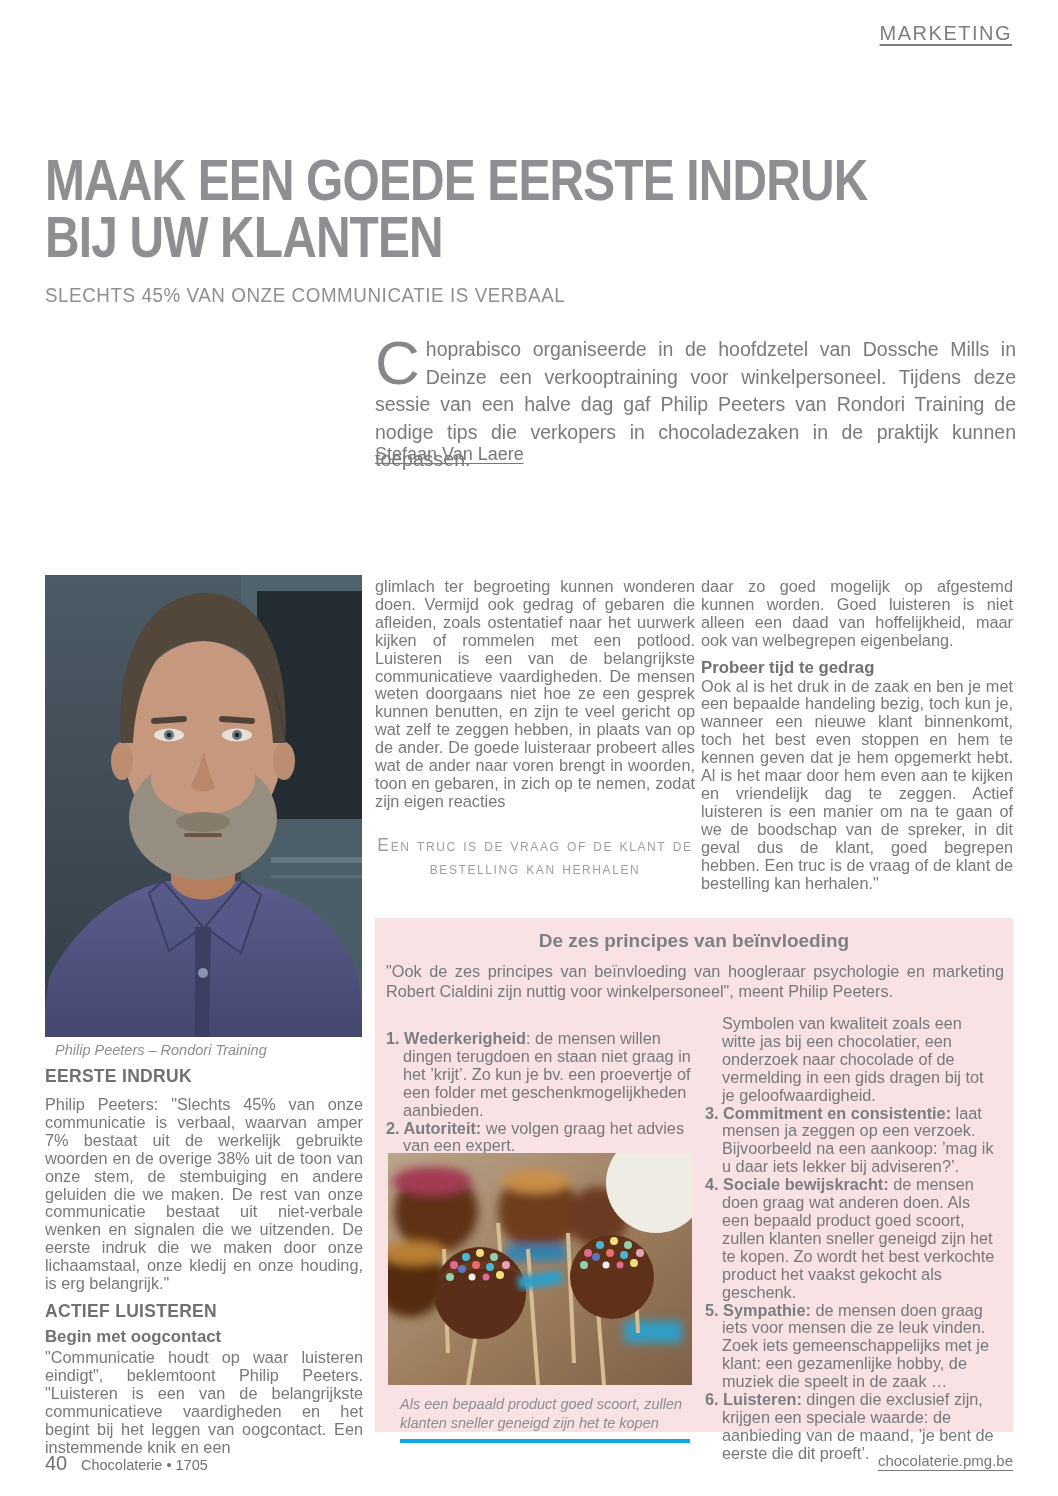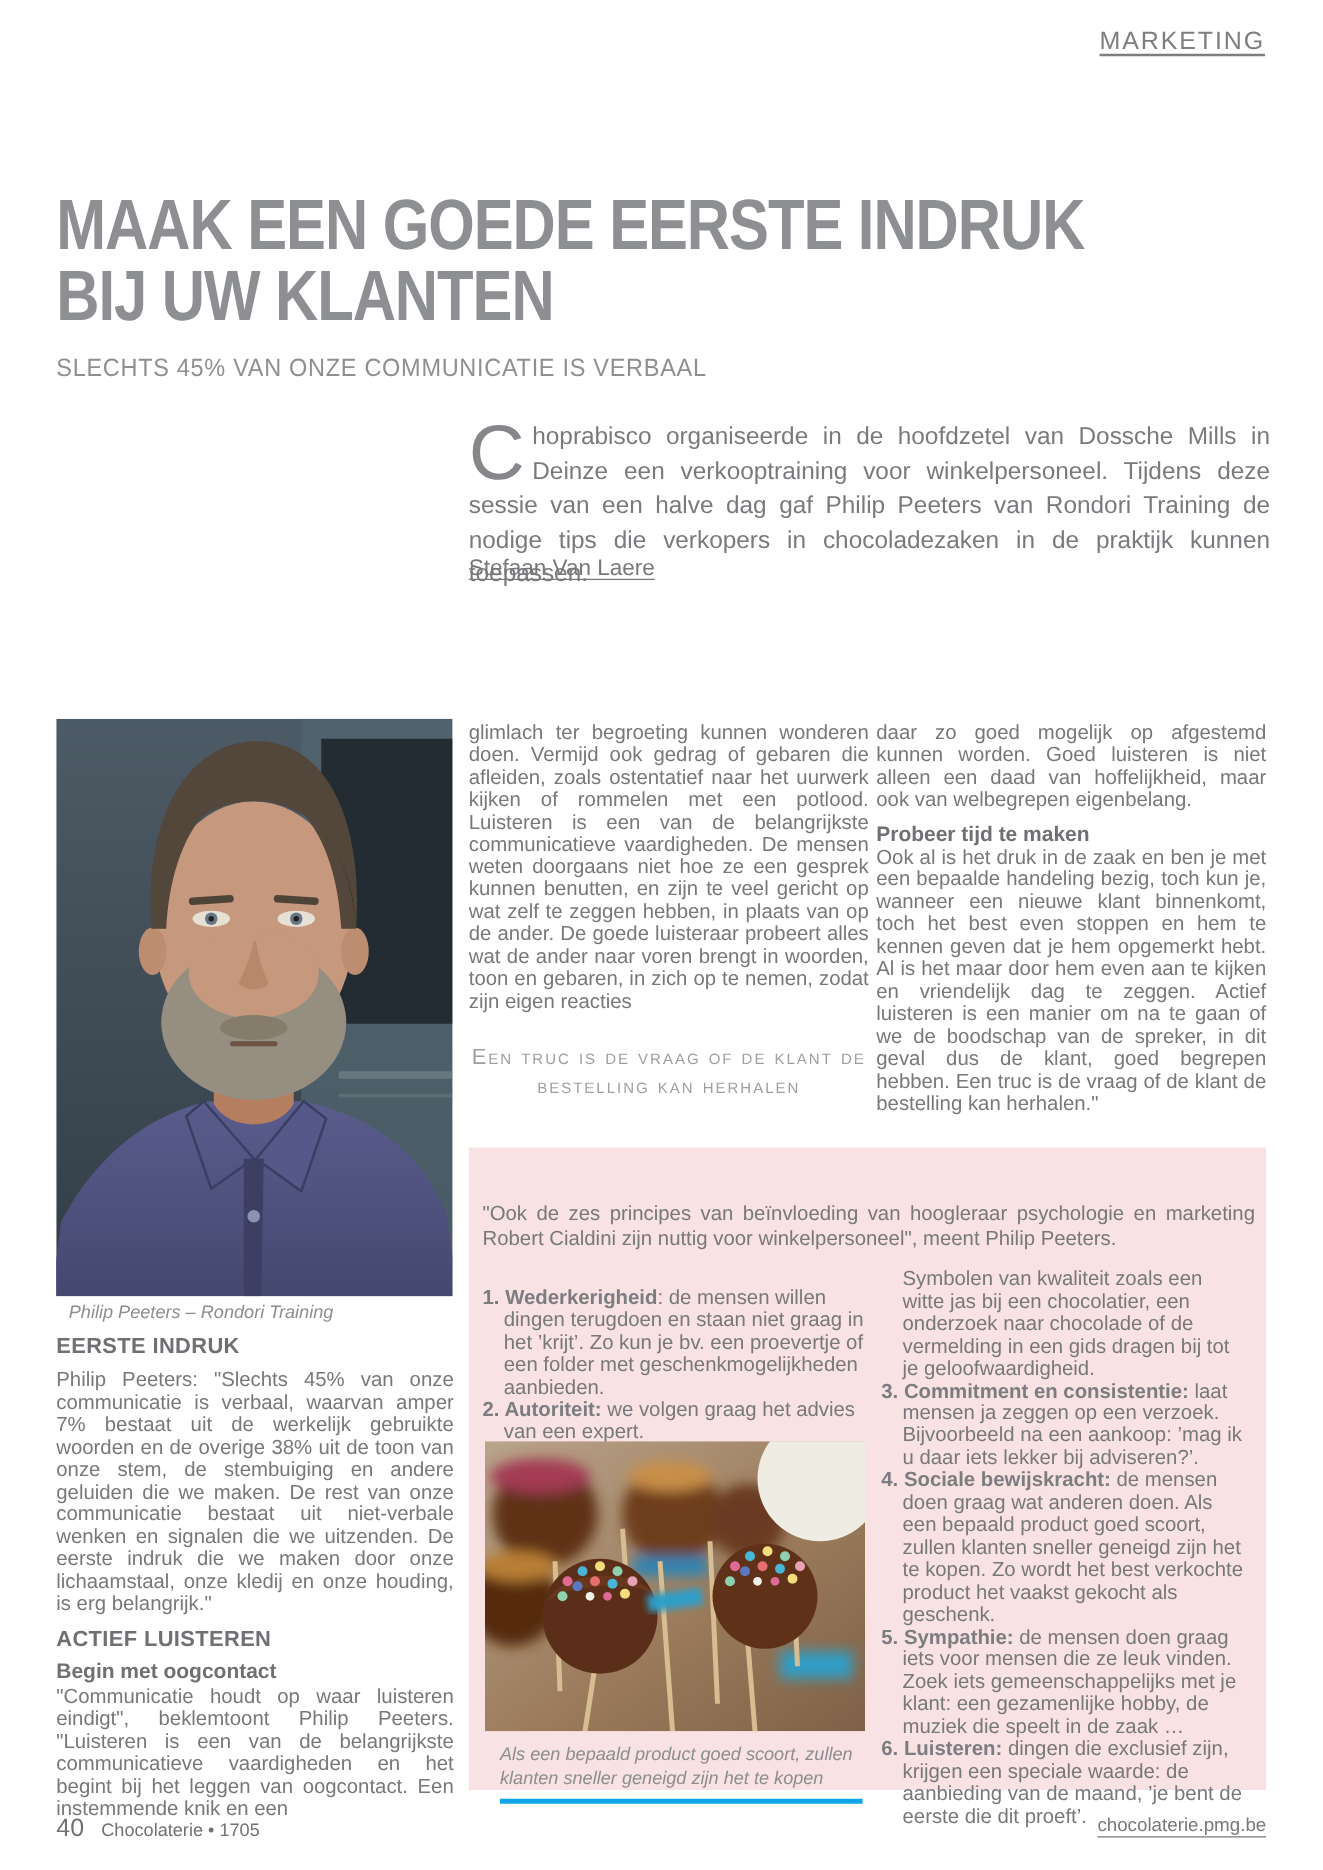--- a/index.html
+++ b/index.html
@@ -149,25 +149,26 @@
   <div class="abs h-caps h-actief">ACTIEF LUISTEREN</div>
   <div class="abs h-sub h-oog">Begin met oogcontact</div>
   <div class="abs body-text col-left-para2">"Communicatie houdt op waar luisteren eindigt", beklemtoont Philip Peeters. "Luisteren is een van de belangrijkste communicatieve vaardigheden en het begint bij het leggen van oogcontact. Een instemmende knik en een</div>
 
   <div class="abs body-text col-mid">glimlach ter begroeting kunnen wonderen doen. Vermijd ook gedrag of gebaren die afleiden, zoals ostentatief naar het uurwerk kijken of rommelen met een potlood. Luisteren is een van de belangrijkste communicatieve vaardigheden. De mensen weten doorgaans niet hoe ze een gesprek kunnen benutten, en zijn te veel gericht op wat zelf te zeggen hebben, in plaats van op de ander. De goede luisteraar probeert alles wat de ander naar voren brengt in woorden, toon en gebaren, in zich op te nemen, zodat zijn eigen reacties</div>
 
   <div class="abs pullquote">Een truc is de vraag of de klant de bestelling kan herhalen</div>
 
   <div class="abs body-text col-right">
     <div>daar zo goed mogelijk op afgestemd kunnen worden. Goed luisteren is niet alleen een daad van hoffelijkheid, maar ook van wel­begrepen eigenbelang.</div>
-    <div class="h-sub h-probeer">Probeer tijd te maken</div>
+    <div class="h-sub h-probeer">Probeer tijd te gedrag</div>
     <div>Ook al is het druk in de zaak en ben je met een bepaalde handeling bezig, toch kun je, wanneer een nieuwe klant binnenkomt, toch het best even stoppen en hem te kennen geven dat je hem opgemerkt hebt. Al is het maar door hem even aan te kijken en vriende­lijk dag te zeggen. Actief luisteren is een manier om na te gaan of we de boodschap van de spreker, in dit geval dus de klant, goed begrepen hebben. Een truc is de vraag of de klant de bestelling kan herhalen."</div>
   </div>
 
   <div class="abs pinkbox">
+    <div class="pb-title">De zes principes van beïnvloeding</div>
     <div class="pb-intro">"Ook de zes principes van beïnvloeding van hoogleraar psychologie en marketing Robert Cialdini zijn nuttig voor winkelpersoneel", meent Philip Peeters.</div>
 
     <div class="pb-col pb-left">
         <div class="pitem"><span class="pnum">1. </span><span class="pterm">Wederkerigheid</span><span class="prest">: de mensen willen dingen terugdoen en staan niet graag in het ’krijt’. Zo kun je bv. een proevertje of een folder met geschenkmogelijkheden aanbieden.</span></div>
         <div class="pitem"><span class="pnum">2. </span><span class="pterm">Autoriteit:</span><span class="prest"> we volgen graag het advies van een expert.</span></div>
       </div>
 
     <div class="pb-photo">
       <svg width="304" height="232" viewBox="0 0 304 232" aria-hidden="true">
         <defs>

